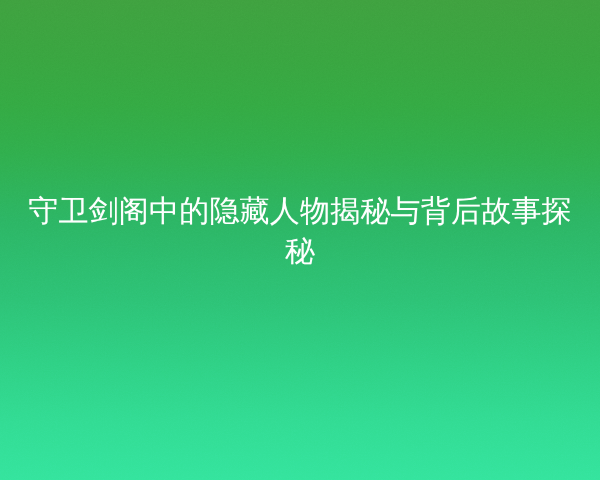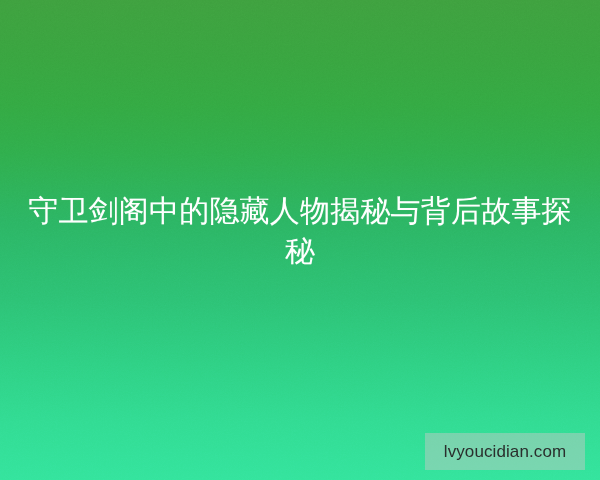--- a/index.html
+++ b/index.html
@@ -115,17 +115,14 @@
       <feTurbulence type="fractalNoise" baseFrequency="0.48" numOctaves="2" stitchTiles="stitch"></feTurbulence>
       <feColorMatrix type="saturate" values="0"></feColorMatrix>
     </filter>
     <rect width="600" height="480" filter="url(#grainFilter2)"></rect>
   </svg>
 
   <div id="title-block">
     <h1 id="title-text">守卫剑阁中的隐藏人物揭秘与背后故事探秘</h1>
   </div>
 
-  <div id="watermark-badge">
-    <span id="watermark-text">lvyoucidian.com</span>
-  </div>
 
 </div>
 
 </body></html>

